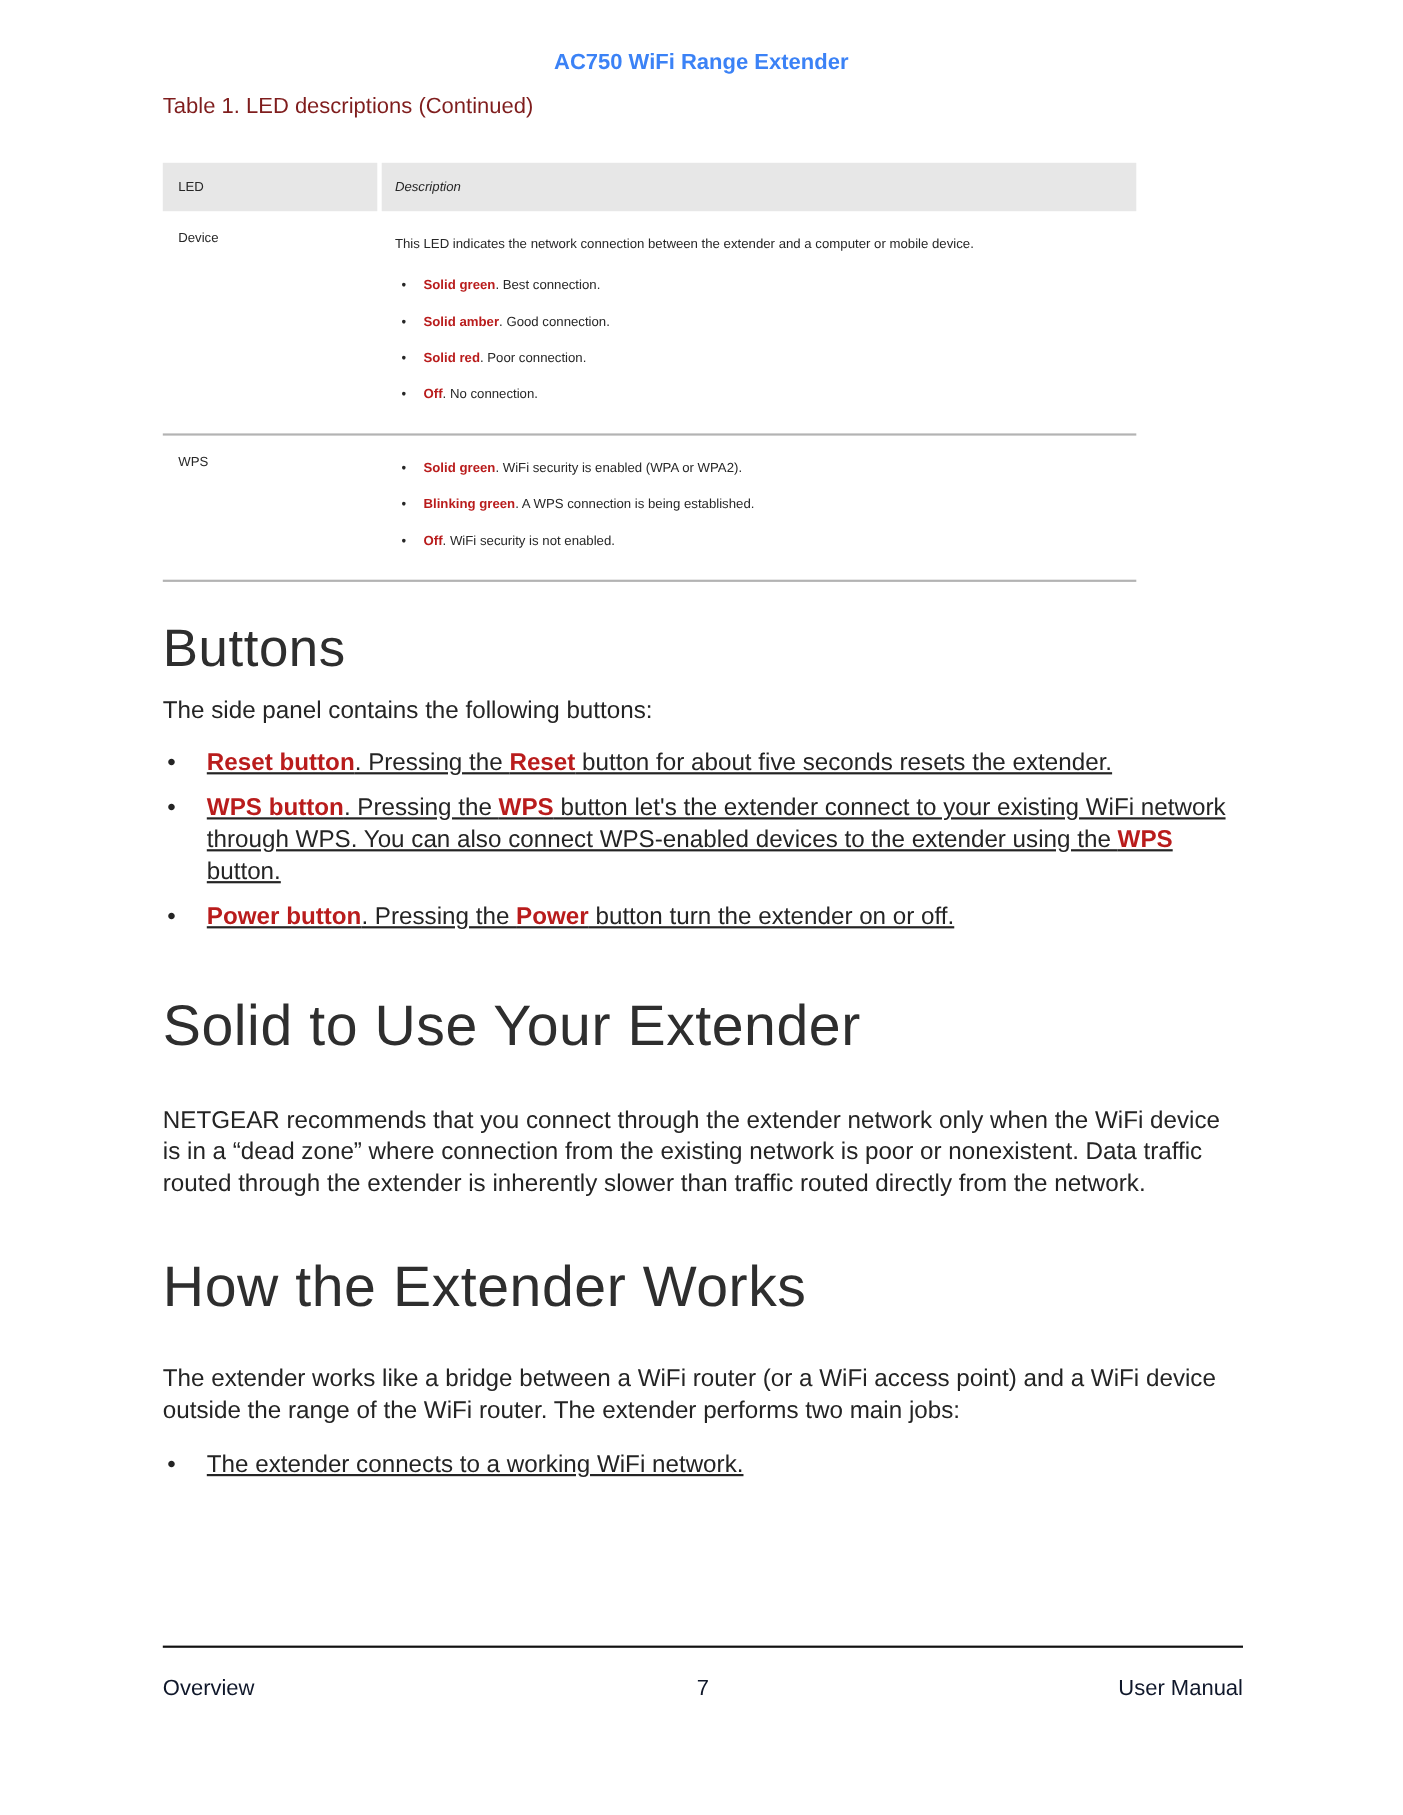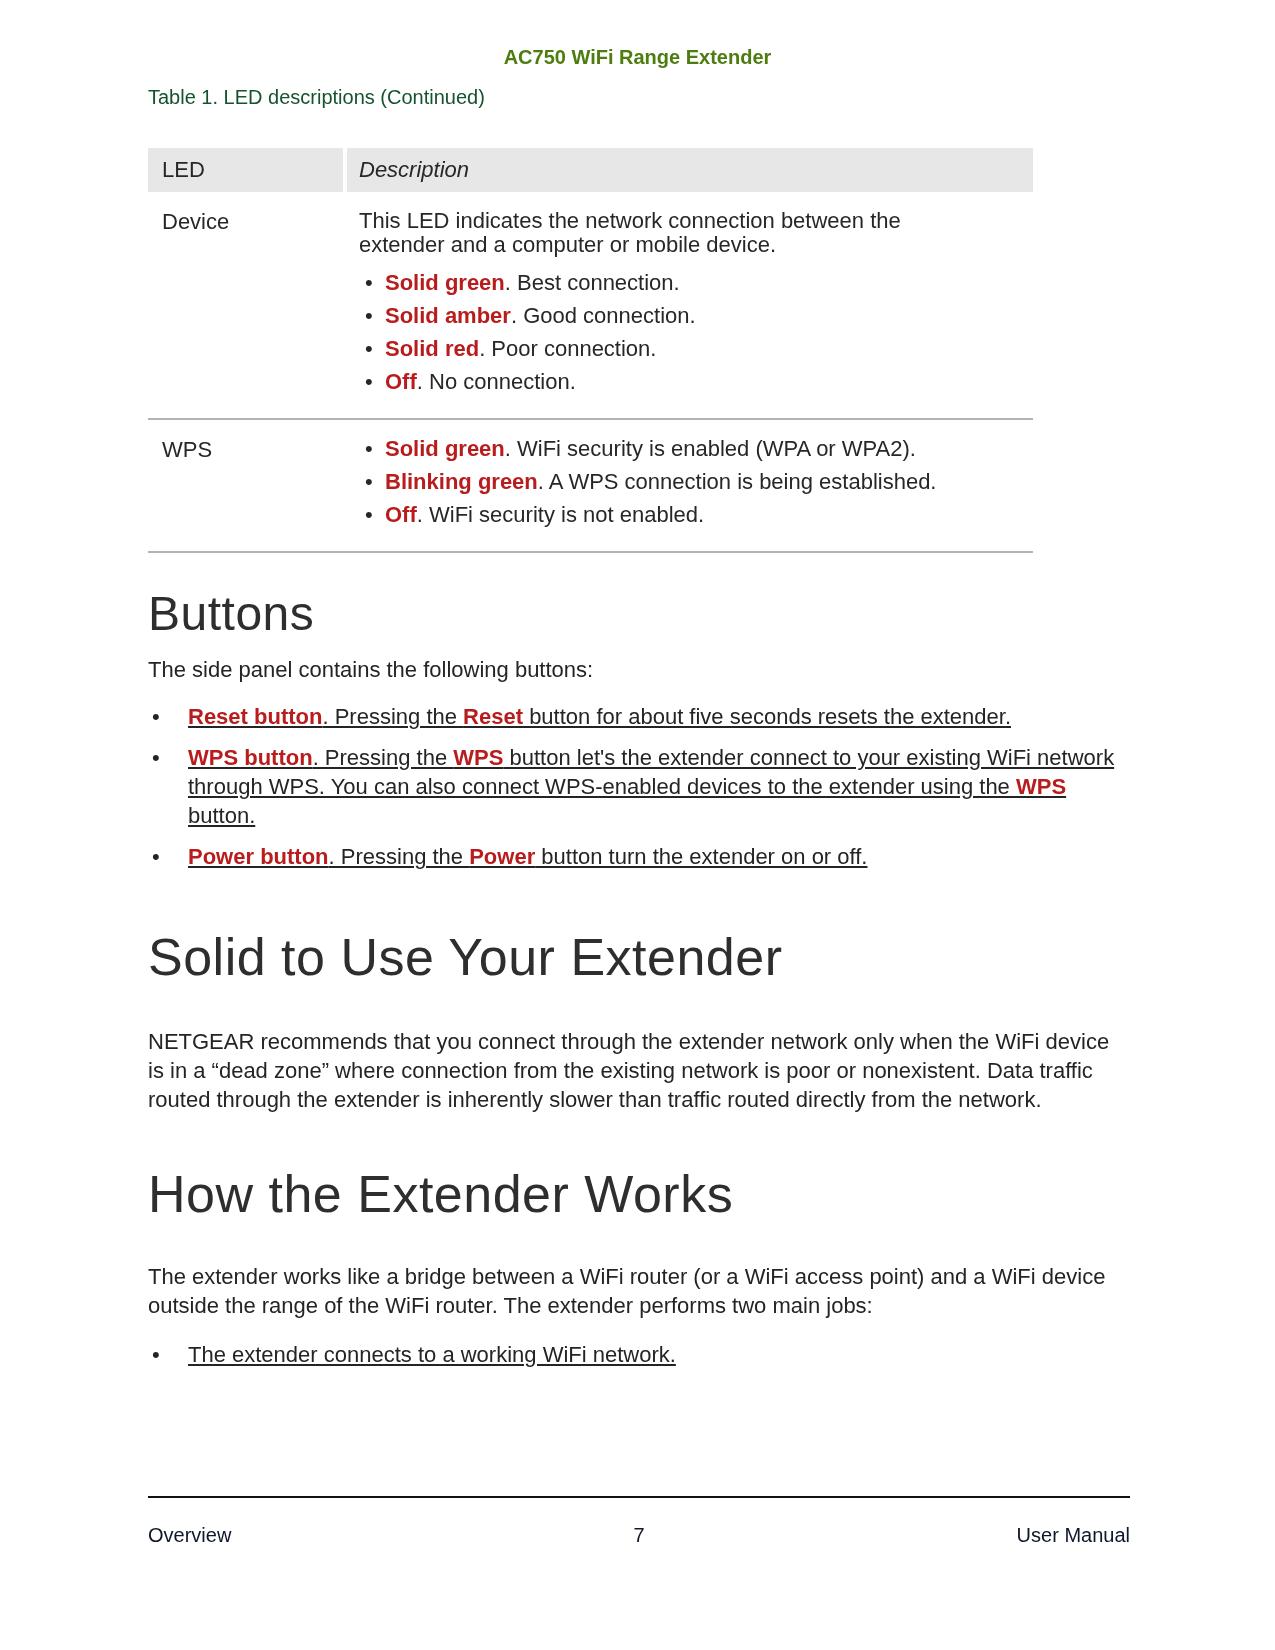--- a/index.html
+++ b/index.html
@@ -8,25 +8,25 @@
     width:1275px;height:1650px;
     background:#fff;
     font-family:"Liberation Sans","DejaVu Sans",sans-serif;
     color:var(--text,#1f1f1f);
     overflow:hidden;
   }
   .content{position:absolute;left:148px;top:0;width:982px;}
   .doc-title{
     padding-top:46px;margin:0;
     text-align:center;
-    font-size:20px;font-weight:bold;color:#4d7c0f;
+    font-size:20px;font-weight:bold;color:#3b82f6;
   }
-  .table-caption{margin:86px 0 0 0;font-size:20px;color:#14532d;}
+  .table-caption{margin:86px 0 0 0;font-size:20px;color:#7f1d1d;}
   
-  .led-table{margin-top:39px;width:885px;font-size:22px;color:#272727;}
+  .led-table{margin-top:39px;width:885px;font-size:12px;color:#272727;}
   .t-header{display:grid;grid-template-columns:195px 1fr;column-gap:4px;height:44px;}
   .t-h-cell{background:var(--table-header-bg,#e7e7e7);display:flex;align-items:center;}
   .t-h-cell.c1{padding-left:14px;}
   .t-h-cell.c2{padding-left:12px;font-style:italic;}
   .t-row{display:grid;grid-template-columns:195px 1fr;column-gap:4px;padding:8px 0 24px 0;}
   .col-led{padding-left:14px;padding-top:9px;}
   .col-desc{padding-left:12px;}
   .cell-intro{margin:9px 0 14px 0;line-height:24px;max-width:625px;}
   .t-bullets{list-style:none;margin:0;padding:0;}
   .t-bullets li{position:relative;padding-left:26px;margin-top:9px;line-height:24px;}

